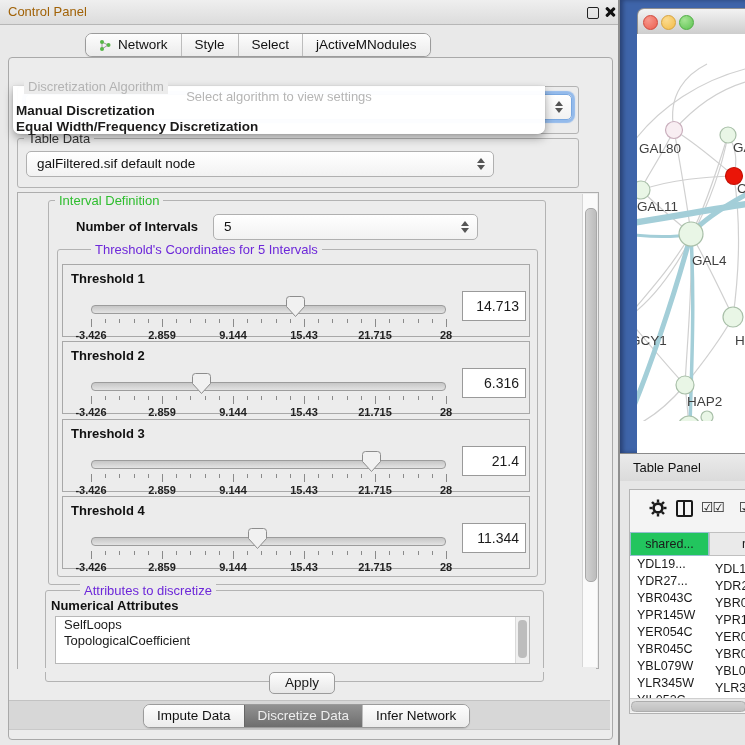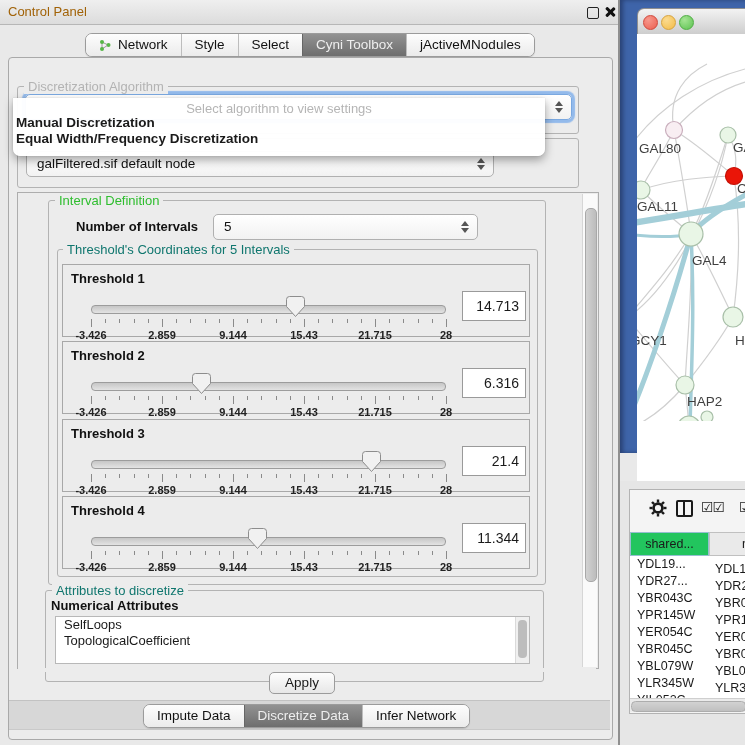--- a/index.html
+++ b/index.html
@@ -26,35 +26,35 @@
   .seg .tab.selected{background:linear-gradient(#929292,#6e6e6e);color:#eeeeee;border-left:1px solid #666;}
   .top-tabs{left:85px;top:33px;}
   .bottom-tabs{left:143px;top:704px;}
   .net-icon{margin-right:6px;}
 
   .main-panel{left:8px;top:57px;width:603px;height:681px;border:1px solid #a9a9a9;border-radius:4px;background:#ececec;}
 
   .groupbox{border:1px solid #b3b3b3;border-radius:3px;}
   .group-title{font-size:13px;background:#ececec;padding:0 4px;white-space:nowrap;}
   .t-green{color:#2ebd2e;}
-  .t-blue{color:#0f766e;}
+  .t-blue{color:#6d28d9;margin-left:28px;}
   .t-dark{color:#333;}
   .t-faded{color:#b3b3b3;z-index:50;}
 
   .combo{background:linear-gradient(#ffffff,#f2f2f2);border:1px solid #b0b0b0;border-radius:5px;
          font-size:13.5px;color:#111;}
   .combo .val{position:absolute;left:10px;top:0;line-height:24px;white-space:nowrap;}
   .stepper{position:absolute;right:7px;top:50%;width:9px;height:14px;transform:translateY(-50%);}
   .stepper:before,.stepper:after{content:"";position:absolute;left:0;border-left:4.5px solid transparent;border-right:4.5px solid transparent;}
   .stepper:before{top:1px;border-bottom:5px solid #555;}
   .stepper:after{bottom:1px;border-top:5px solid #555;}
   .focus-ring{box-shadow:0 0 1px 3px rgba(100,160,235,.65);border-color:#7aa8e0;}
 
-  .popup{left:13px;top:86px;width:532px;height:58px;background:rgba(255,255,255,.97);z-index:40;
-         border-radius:0 0 7px 7px;box-shadow:0 4px 10px rgba(0,0,0,.35),0 0 1px rgba(0,0,0,.3);margin-top:12px;}
+  .popup{left:13px;top:86px;width:532px;height:48px;background:rgba(255,255,255,.97);z-index:40;
+         border-radius:0 0 7px 7px;box-shadow:0 4px 10px rgba(0,0,0,.35),0 0 1px rgba(0,0,0,.3);}
   .popup .hint{position:absolute;left:0;right:0;top:3px;text-align:center;font-size:13px;color:#b5b5b5;}
   .popup .opt{position:absolute;left:3px;font-size:13.5px;white-space:nowrap;}
   .popup .opt.b{font-weight:bold;top:17px;}
   .popup .opt.r{top:33px;font-weight:bold;}
 
   .scrollpane{left:17px;top:192px;width:580px;height:475px;border:1px solid #adadad;background:#ececec;overflow:hidden;}
   .vtrack{position:absolute;right:1px;top:1px;width:14px;bottom:1px;background:#fafafa;border-left:1px solid #d6d6d6;}
   .vthumb{position:absolute;left:2px;width:10px;border-radius:5px;background:linear-gradient(90deg,#d2d2d2,#bcbcbc);border:1px solid #a8a8a8;}
 
   .bold-label{font-size:13px;font-weight:bold;color:#111;}
@@ -126,23 +126,20 @@
           <circle cx="3" cy="10" r="2" fill="#57b647"></circle>
           <circle cx="9.5" cy="6" r="2" fill="#57b647"></circle>
       </svg>
       <span>Network</span>
     </div>
     <div class="tab">
         <span>Style</span>
       </div>
     <div class="tab">
         <span>Select</span>
-      </div>
-    <div class="tab selected">
-        <span>Cyni Toolbox</span>
       </div>
     <div class="tab">
         <span>jActiveMNodules</span>
       </div>
   </div>
 
   <div class="abs main-panel"></div>
 
   <div class="abs groupbox" style="left:17px;top:86px;width:560px;height:46px;"></div>
   <div class="abs group-title t-faded" style="left:24px;top:79px;">Discretization Algorithm</div>
@@ -466,20 +463,23 @@
         <text x="100" y="159">C</text>
         <text x="0" y="177">GAL11</text>
         <text x="55" y="231">GAL4</text>
         <text x="-7" y="311">GCY1</text>
         <text x="98" y="311">H</text>
         <text x="50" y="372">HAP2</text>
       </g>
     </svg>
   </div>
 
+  <div class="abs tp-bar">
+    <span>Table Panel</span>
+  </div>
   <div class="abs tp-bg"></div>
 
   <div class="abs tp-box">
 
     <svg class="tool-ic" style="left:19px;" width="18" height="18" viewBox="0 0 18 18">
       <circle cx="9" cy="9" r="4.4" fill="none" stroke="#1a1a1a" stroke-width="2.6"></circle>
       <g stroke="#1a1a1a" stroke-width="2.4">
         <line x1="9" y1="0.5" x2="9" y2="3.5"></line>
           <line x1="9" y1="14.5" x2="9" y2="17.5"></line>
         <line x1="0.5" y1="9" x2="3.5" y2="9"></line>

